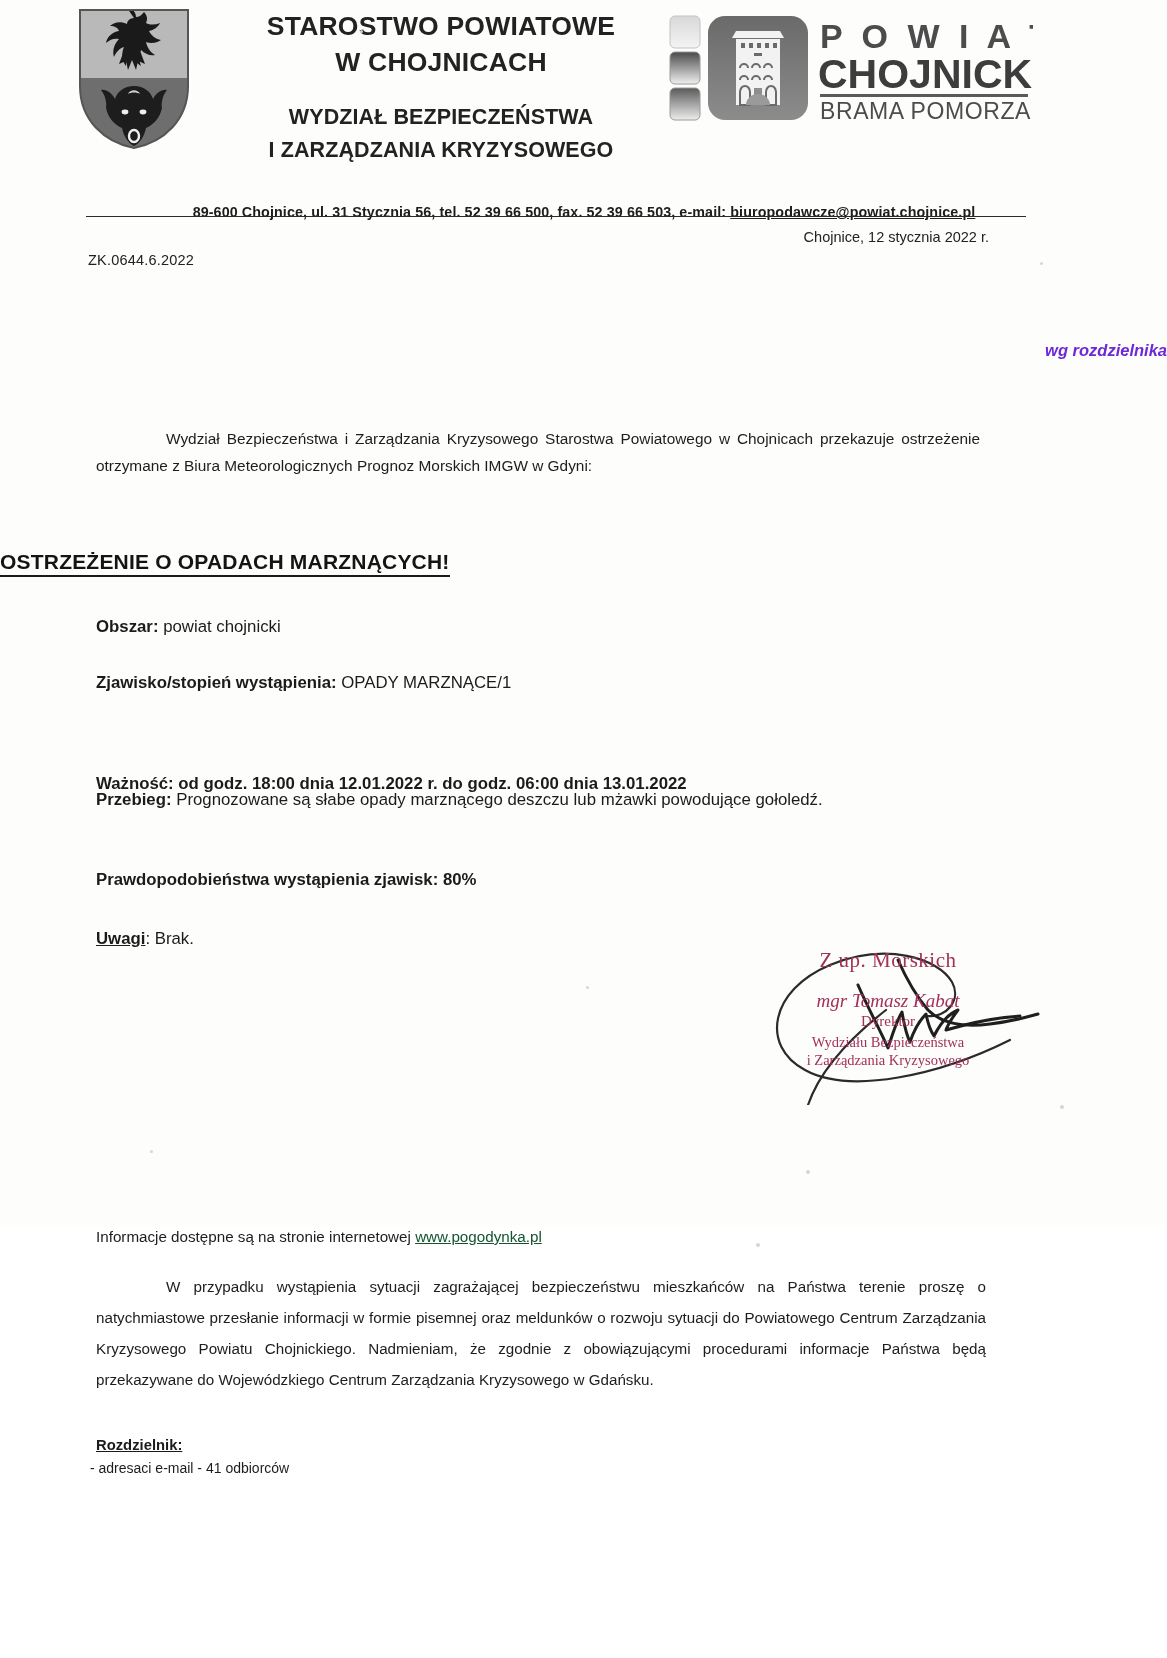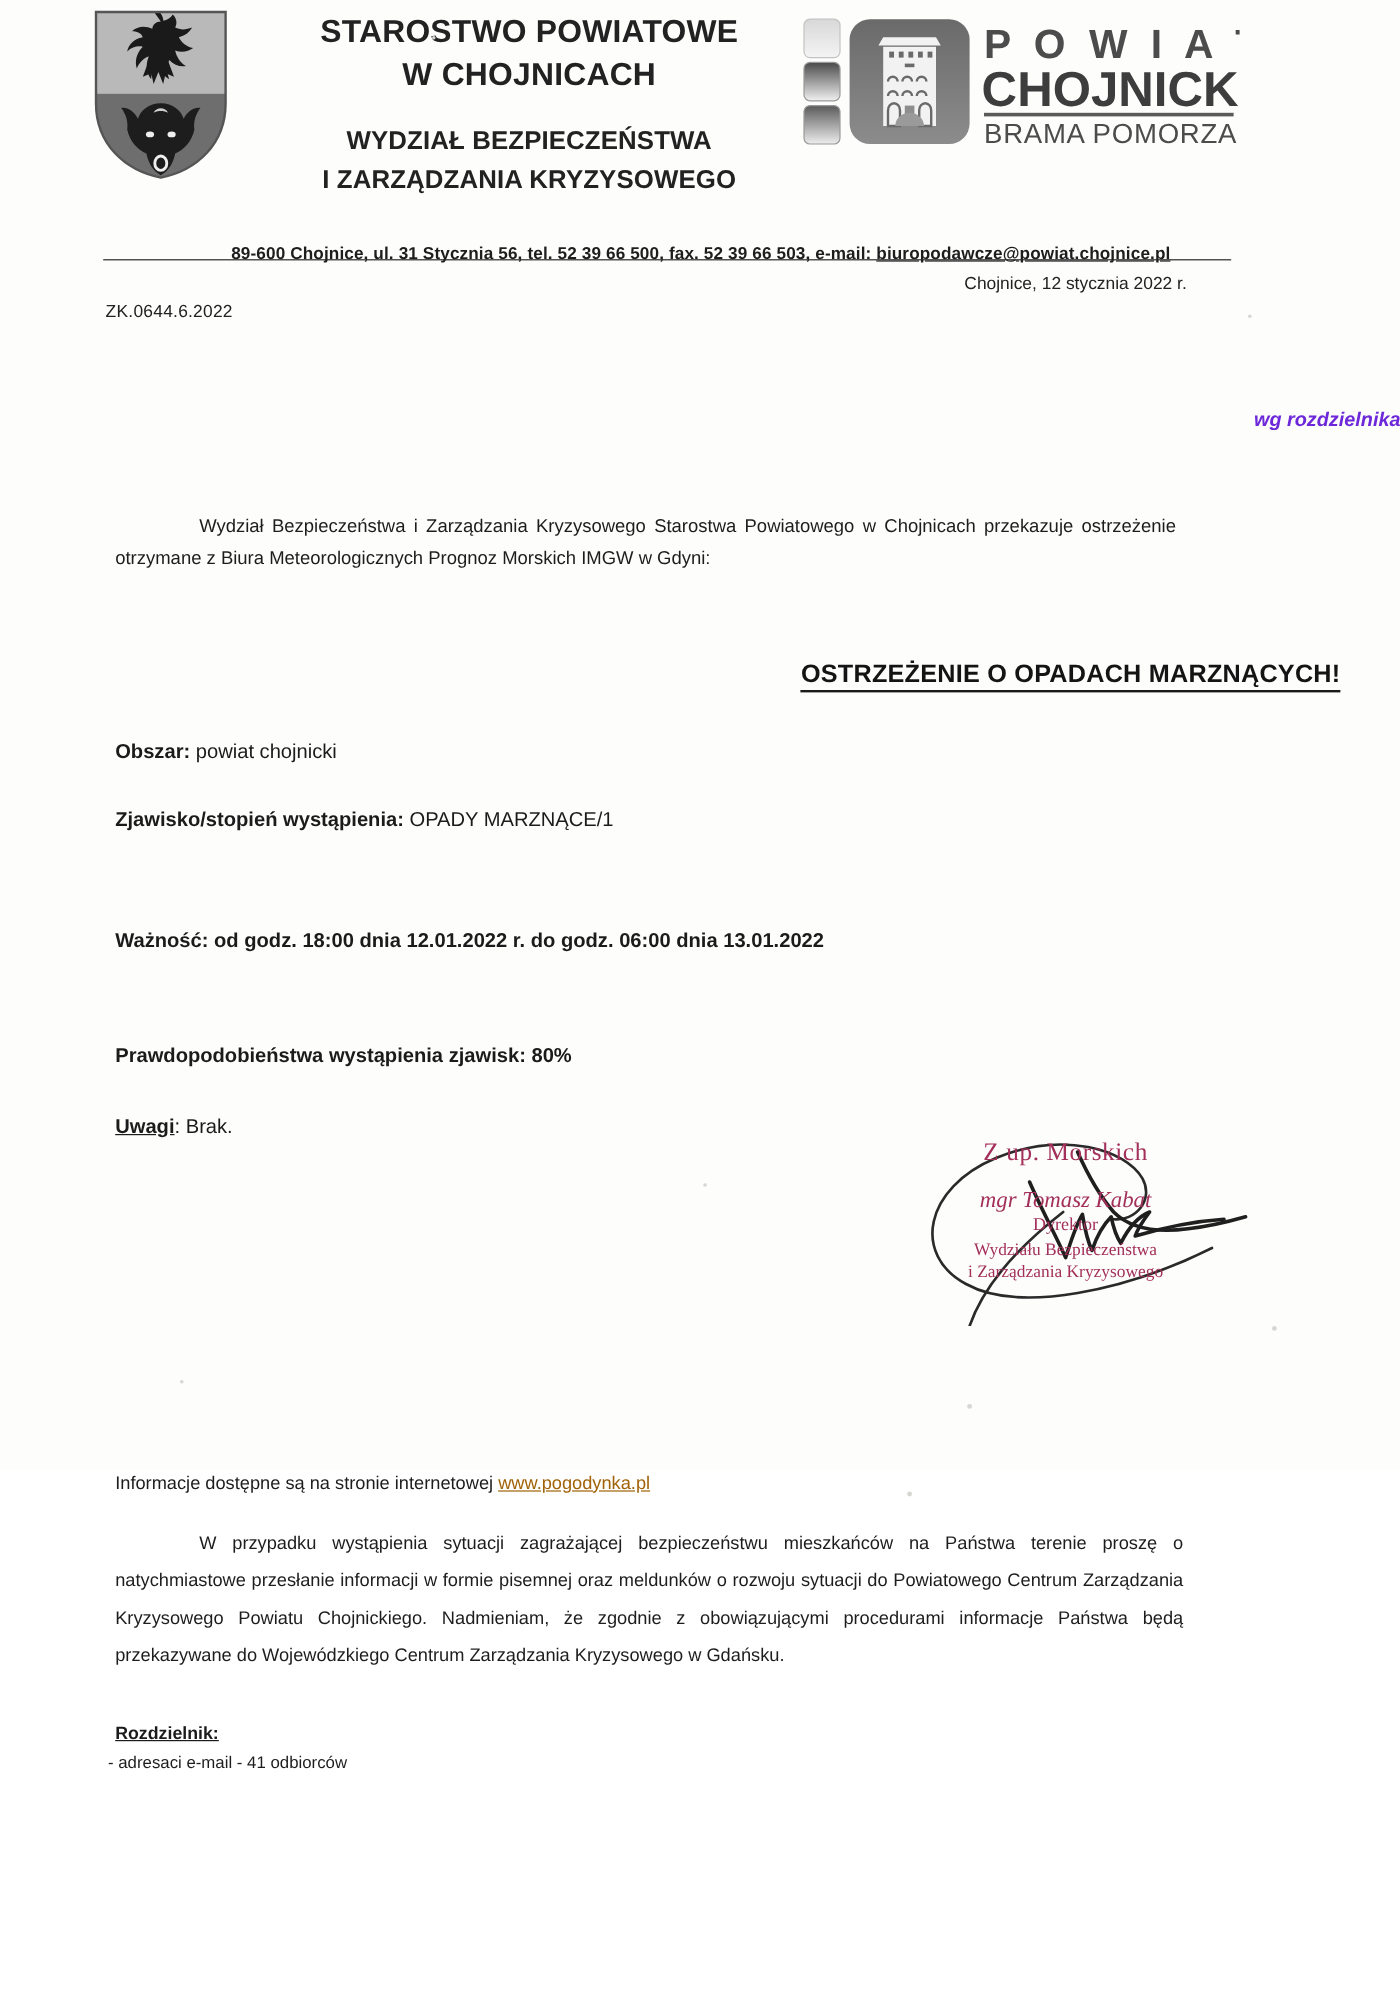--- a/index.html
+++ b/index.html
@@ -77,21 +77,21 @@
     font-size:16.5px; font-style:italic; font-weight:bold; color:#6d28d9;
   }
 
   
   .intro{
     position:absolute; left:96px; top:425px; width:884px;
     font-size:15.4px; line-height:27px; color:#1d1d1d;
     text-align:justify; text-indent:70px;
   }
   .main-title{
-    position:absolute; left:0; top:550px; width:1167px; text-align:right;
+    position:absolute; left:0; top:550px; width:1167px; text-align:left;
     padding-right:50px; box-sizing:border-box;
   }
   .main-title span{
     font-size:21px; font-weight:bold; letter-spacing:.2px;
     border-bottom:2px solid #1a1a1a; padding-bottom:2px;
     color:#141414;
   }
   .field{
     position:absolute; left:96px; width:890px;
     font-size:16.8px; color:#1b1b1b; line-height:28px;
@@ -119,21 +119,21 @@
   .sig .stamp .s2{ font-size:19px; font-style:italic; margin-top:17px;}
   .sig .stamp .s3{ font-size:15px; margin-top:1px;}
   .sig .stamp .s4{ font-size:14.5px; margin-top:3px; line-height:18px;}
   .sig svg{ position:absolute; left:0; top:0; }
 
   
   .info-line{
     position:absolute; left:96px; top:1228px; width:890px;
     font-size:15.2px; color:#1d1d1d;
   }
-  .info-line a{ color:#a16207; }
+  .info-line a{ color:#14532d; }
   .closing{
     position:absolute; left:96px; top:1271px; width:890px;
     font-size:15.2px; line-height:31px; color:#1d1d1d; text-align:justify;
     text-indent:70px;
   }
   .dist-title{
     position:absolute; left:96px; top:1437px;
     font-size:14.8px; font-weight:bold; text-decoration:underline; color:#1b1b1b;
   }
   .dist-line{
@@ -262,20 +262,23 @@
   </div>
 
   <div class="field f-zjawisko">
     <b>Zjawisko/stopień wystąpienia:</b><span> OPADY MARZNĄCE/1</span>
   </div>
 
   <div class="field f-waznosc">
     <b>Ważność: od godz. 18:00 dnia 12.01.2022 r. do godz. 06:00 dnia 13.01.2022</b>
   </div>
 
+  <div class="field f-przebieg just">
+    <b>Przebieg:</b><span> Prognozowane są słabe opady marznącego deszczu lub mżawki powodujące gołoledź.</span>
+  </div>
 
   <div class="field f-prawd">
     <b>Prawdopodobieństwa wystąpienia zjawisk: 80%</b>
   </div>
 
   <div class="field f-uwagi">
     <b class="ul">Uwagi</b><span>: Brak.</span>
   </div>
 
   <div class="sig">

